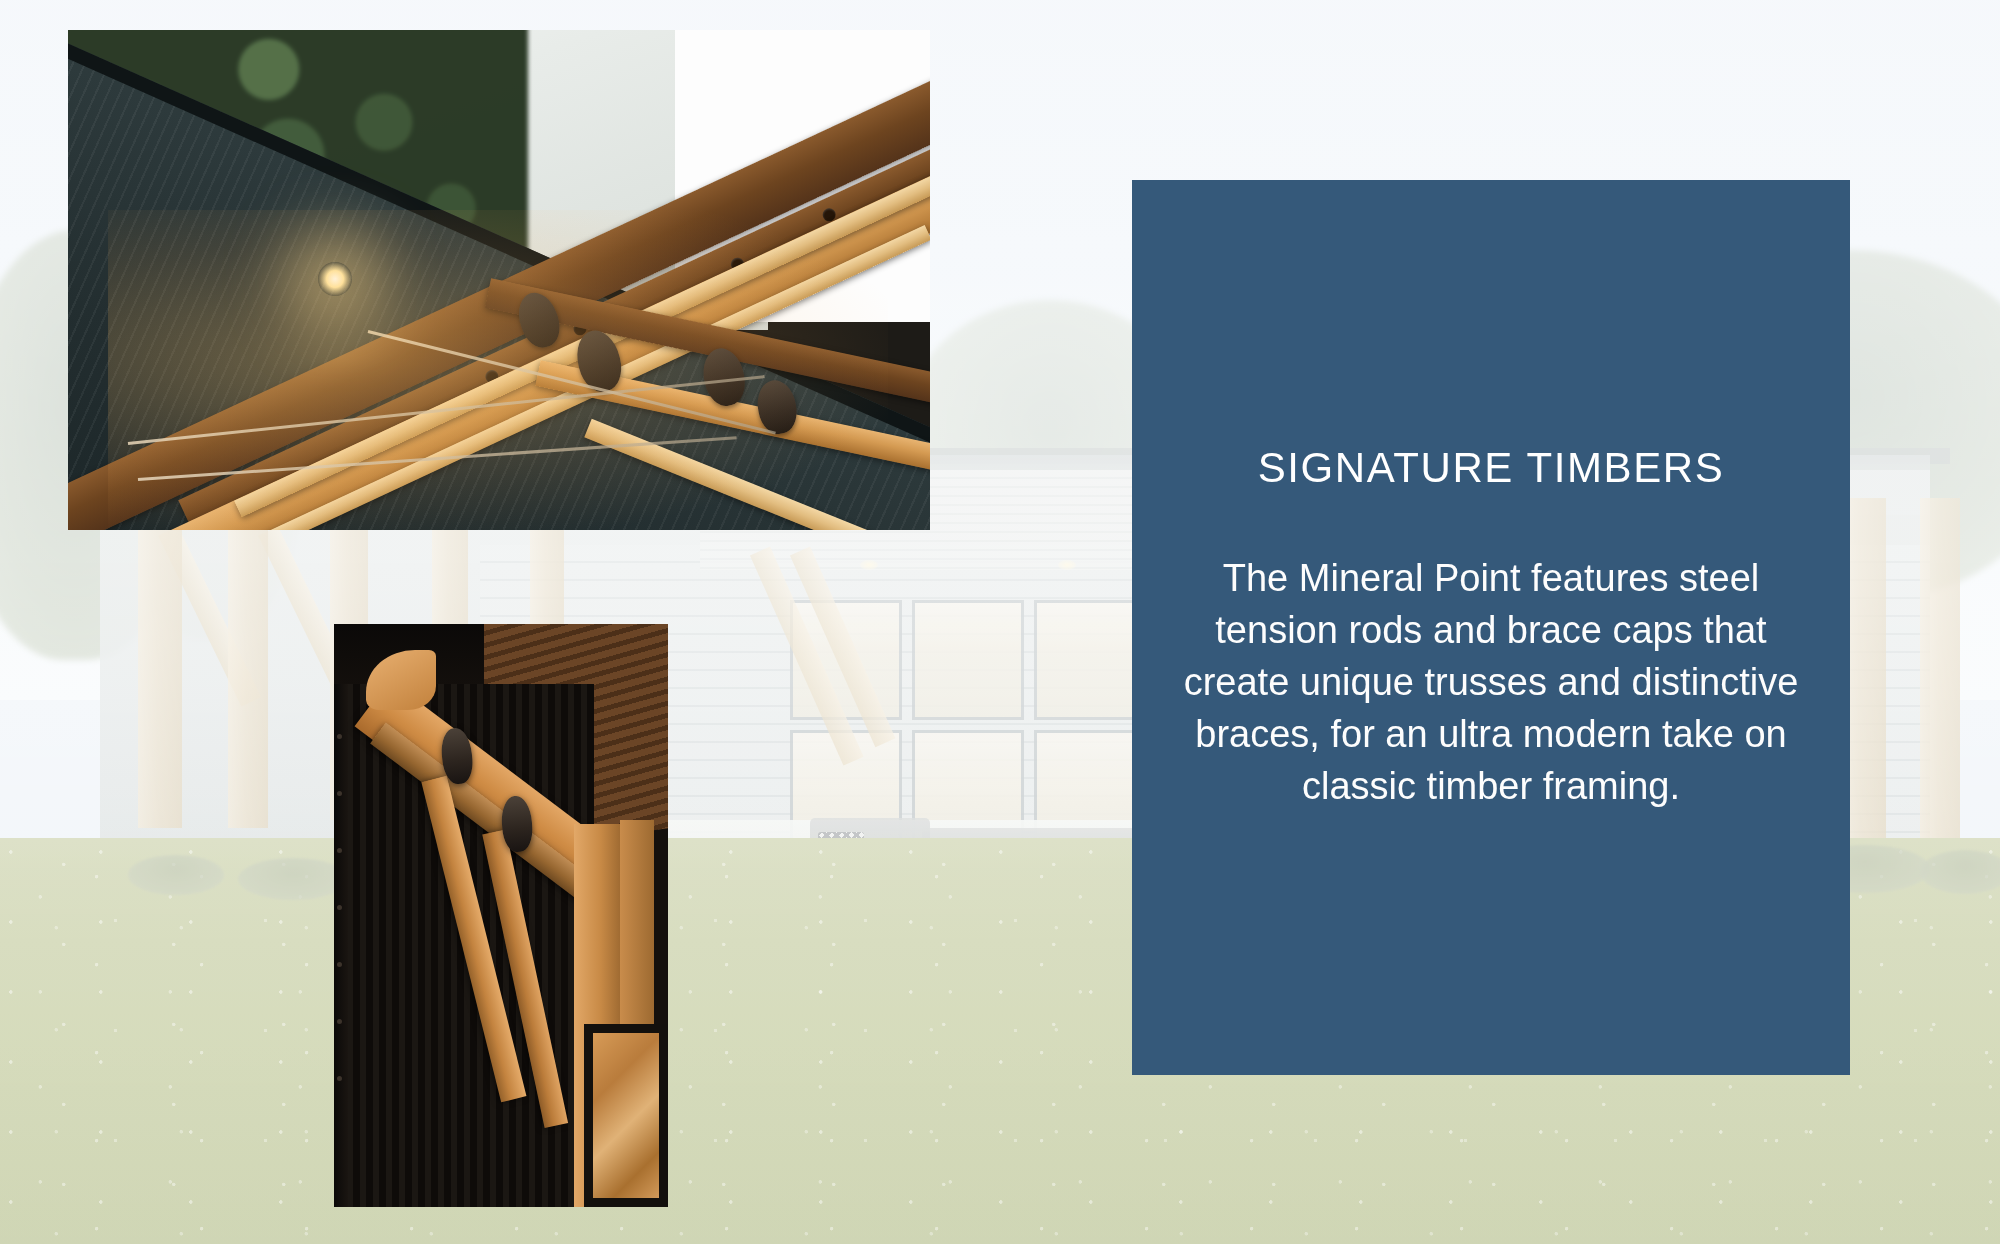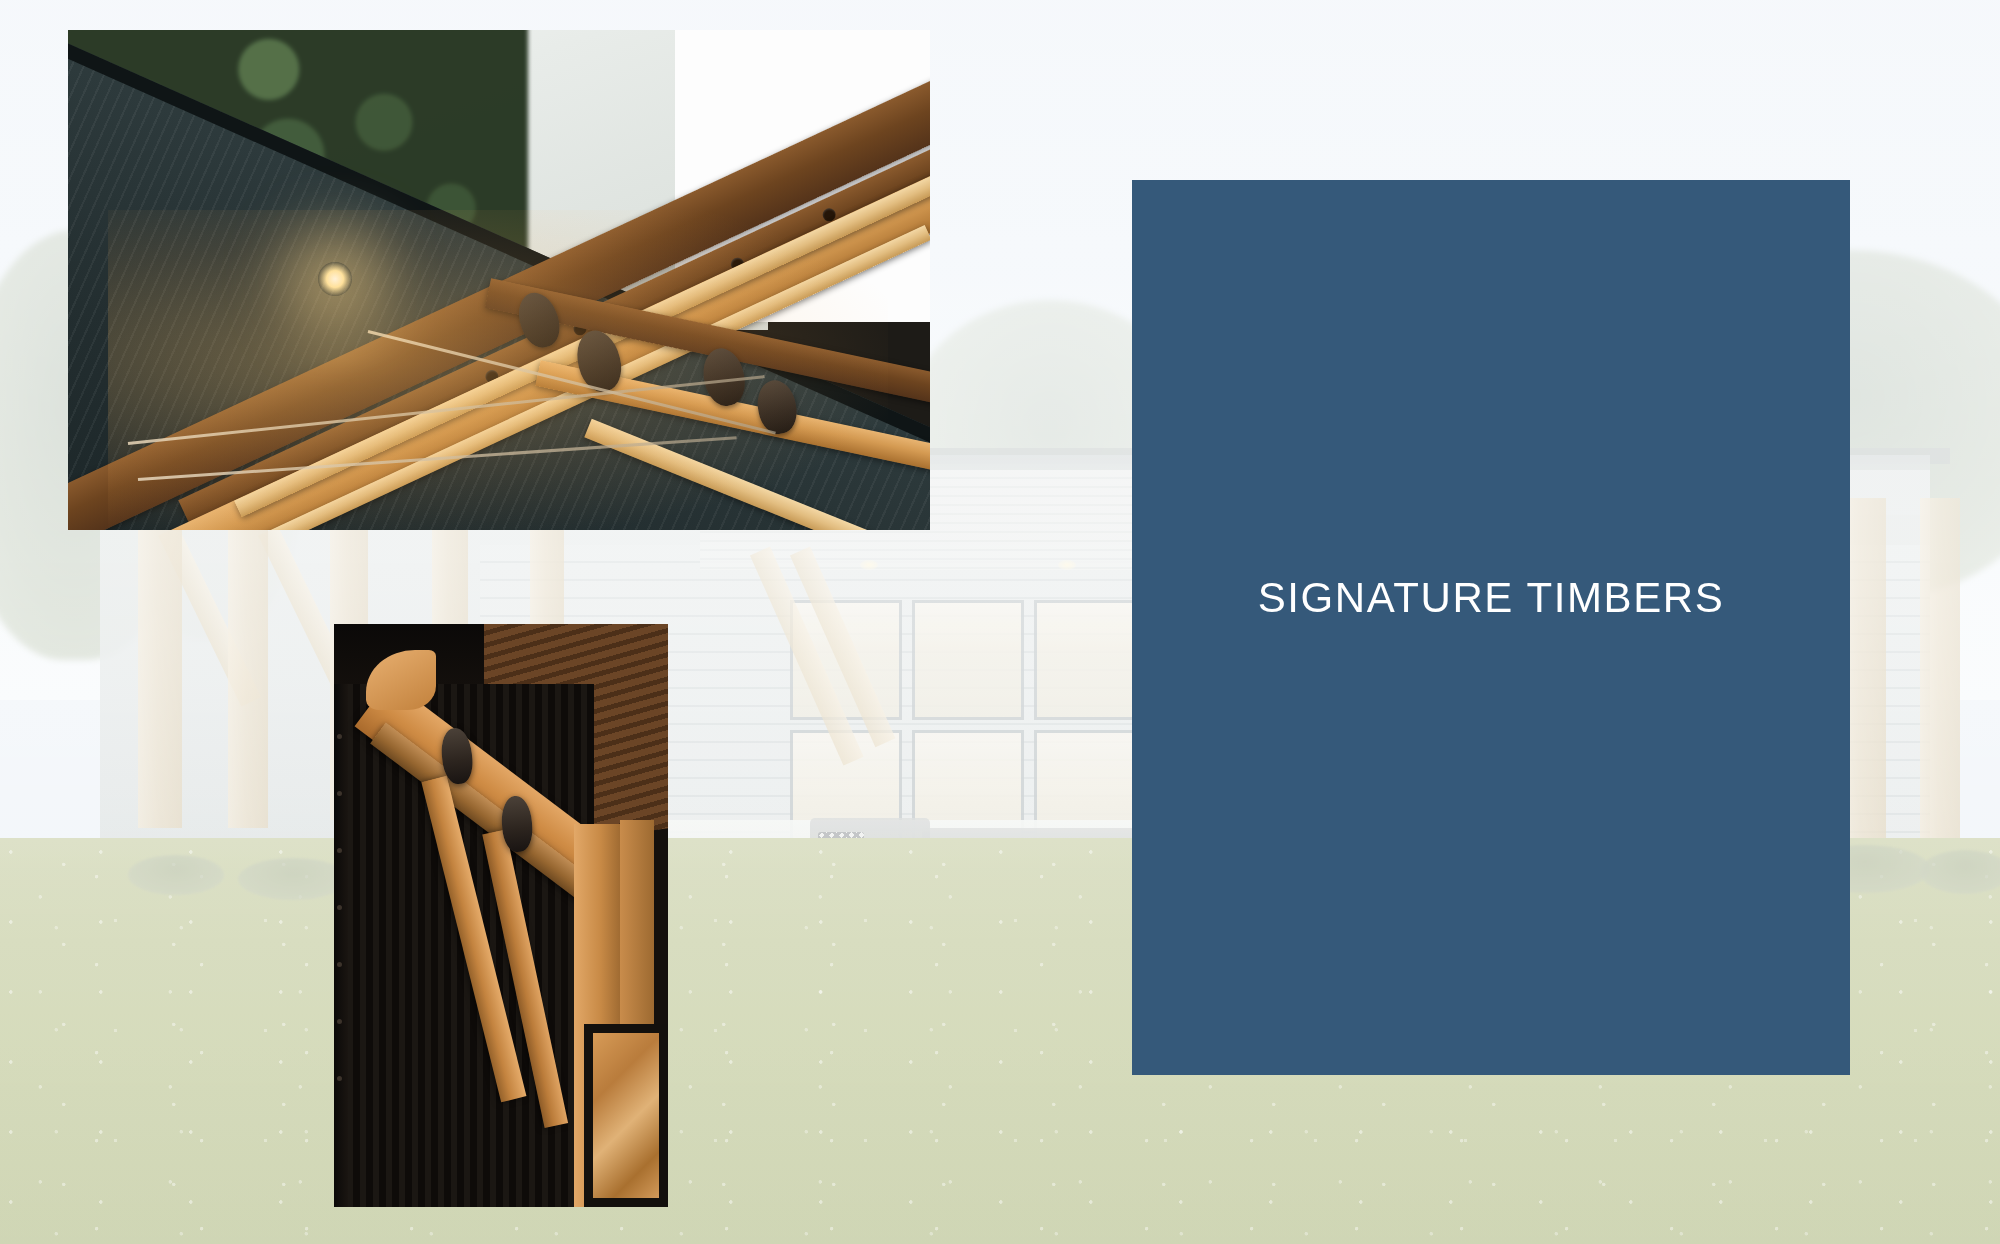--- a/index.html
+++ b/index.html
@@ -501,15 +501,16 @@
     <div class="brace-cap" style="left:108px; top:104px; width:30px; height:56px; transform:rotate(-6deg);"></div>
     <div class="brace-cap" style="left:168px; top:172px; width:30px; height:56px; transform:rotate(-4deg);"></div>
 
     <div class="brace-door">
       <div class="brace-door-inner"></div>
     </div>
   </div>
 
   <div class="info-panel">
     <h1 class="panel-title">SIGNATURE TIMBERS</h1>
+    <p class="panel-body">The Mineral Point features steel tension rods and brace caps that create unique trusses and distinctive braces, for an ultra modern take on classic timber framing.</p>
   </div>
 
 </div>
 
 </body></html>

